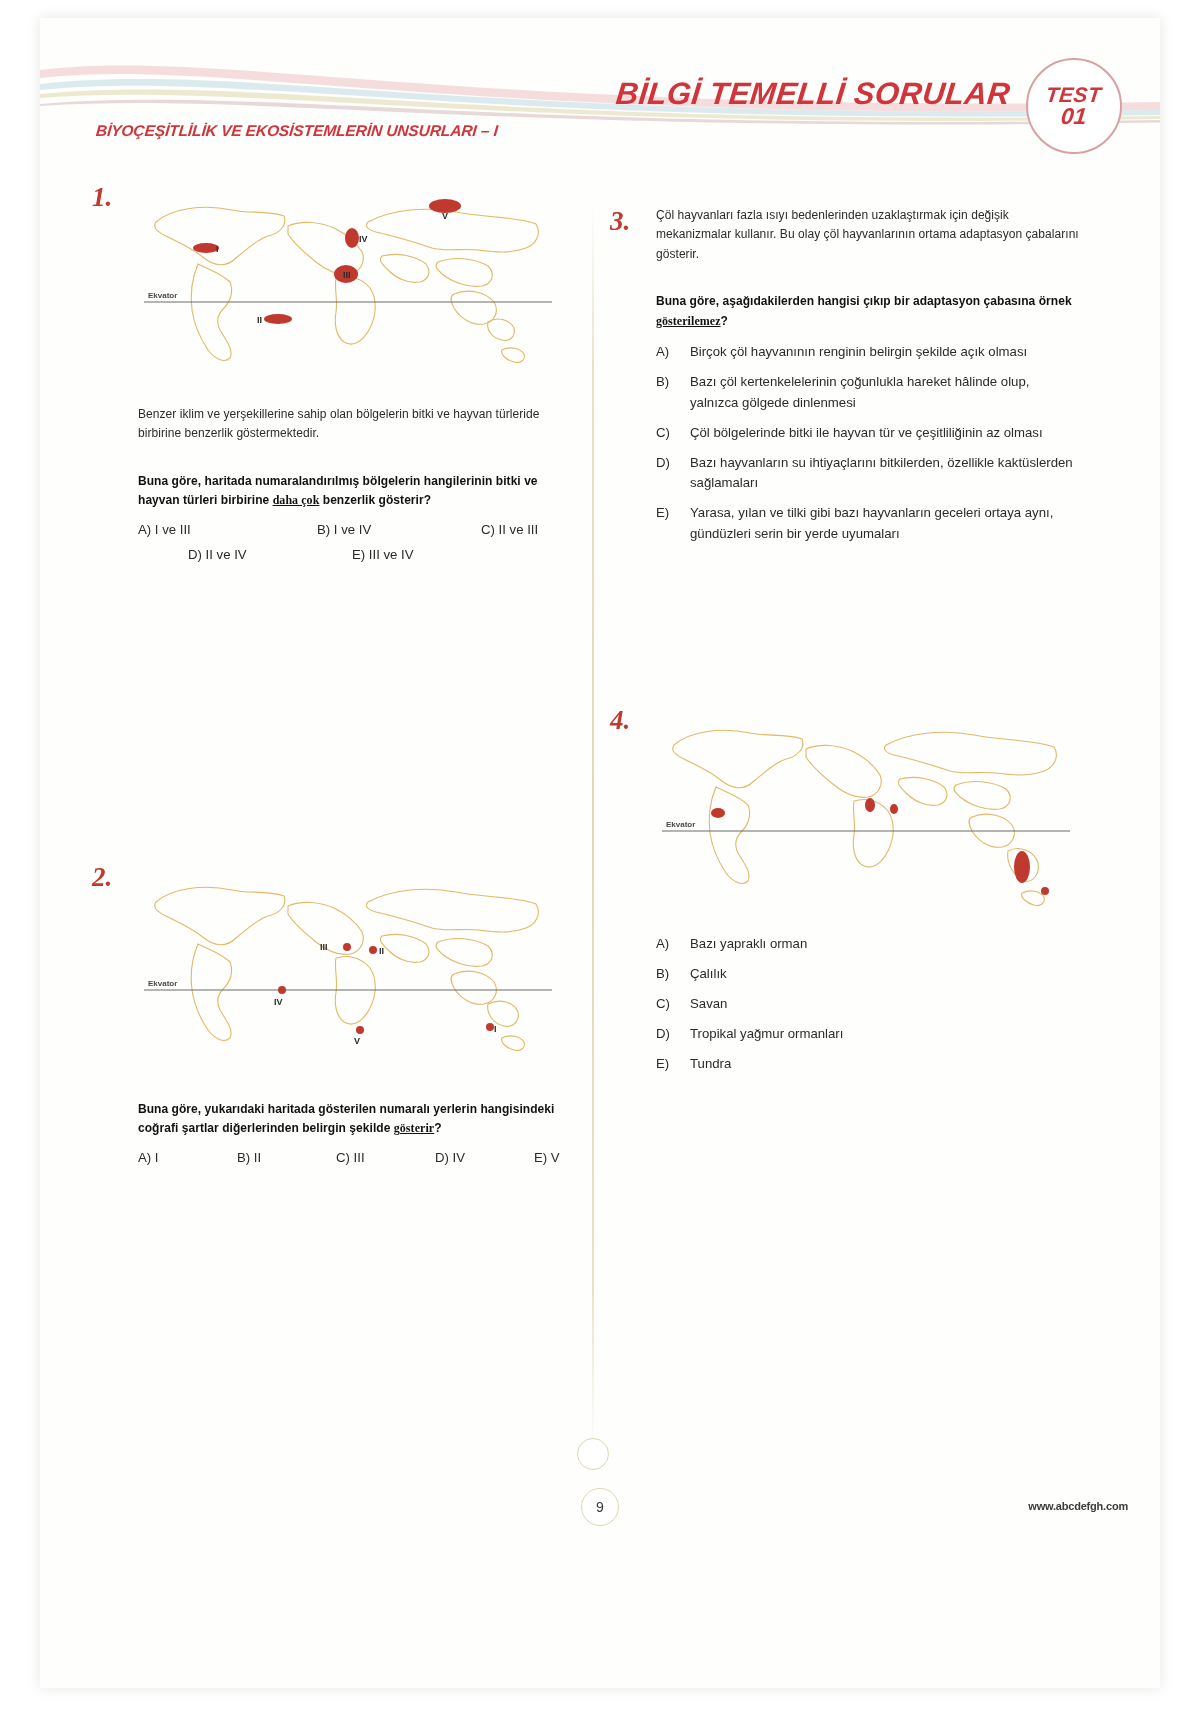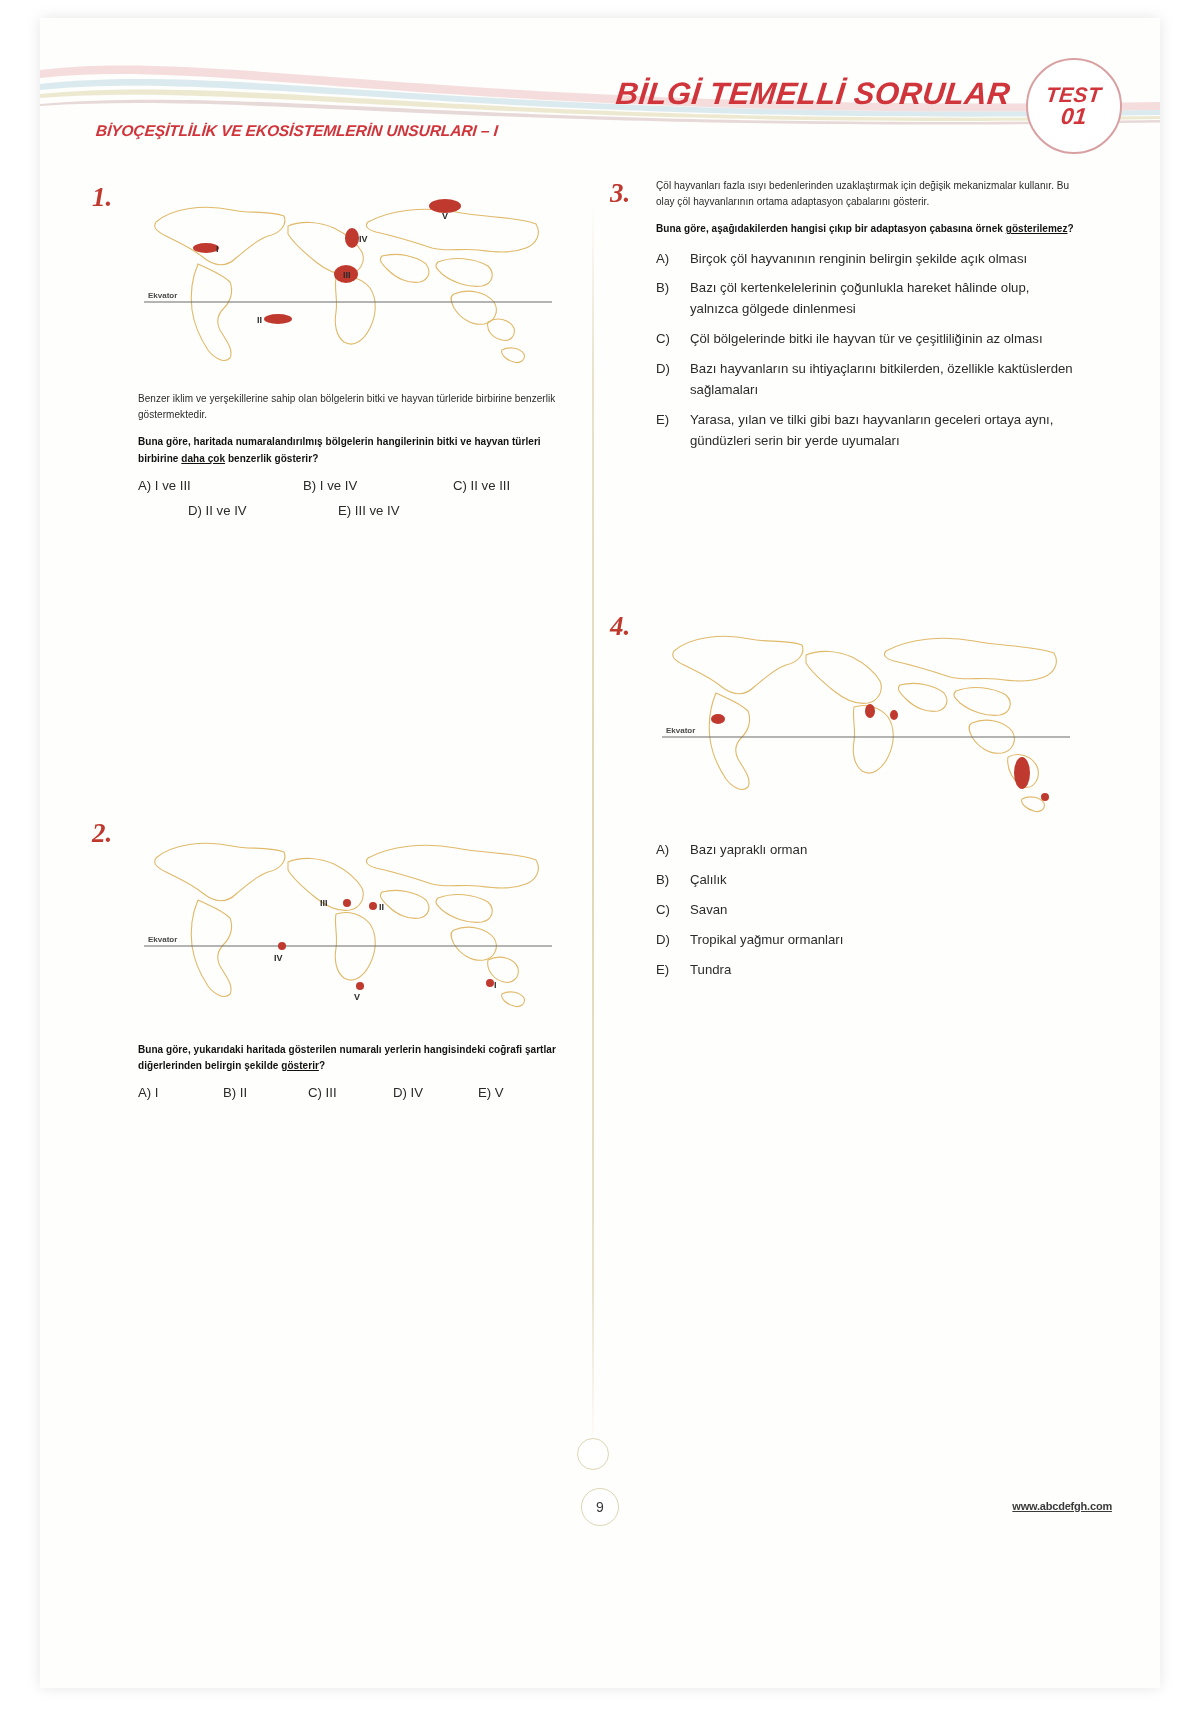--- a/index.html
+++ b/index.html
@@ -120,47 +120,49 @@
     font-size: 27px;
     font-weight: bold;
     color: #c0392f;
     font-style: italic;
     font-family: "Liberation Serif", serif;
   }
 
   .q-body { margin-left: 46px; }
 
   .q-text {
-    font-size: 10px;
+    font-size: 12px;
     line-height: 1.62;
     color: #2b2b2b;
     margin-bottom: 11px;
     letter-spacing: 0.05px;
+    margin-top: 28px;
   }
   .q-text.bold { font-weight: bold; color: #111; }
-  .q-text u { text-decoration: underline; }
+  .q-text u { text-decoration: underline; font-family: Liberation Serif, serif; }
 
   
   .opts-v { margin-top: 8px; }
   .opt-row {
     display: flex;
     font-size: 13.2px;
     line-height: 1.58;
     color: #2b2b2b;
     margin-bottom: 9px;
   }
   .opt-letter { width: 34px; flex: none; }
   .opt-text   { flex: 1; }
 
   
   .opts-inline-row {
     display: flex;
     font-size: 13.2px;
     color: #2b2b2b;
     margin-top: 10px;
+    gap: 14px;
   }
   .opts-inline-row span { display: inline-block; }
 
   
   .map-wrap { position: relative; margin: 4px 0 14px 0; }
   .map-wrap svg { display: block; }
 
   .eq-label {
     font-size: 8px;
     color: #4a4a4a;
@@ -175,27 +177,26 @@
     transform: translateX(-50%);
     width: 38px; height: 38px;
     border-radius: 50%;
     border: 1.6px solid #ded6b4;
     background: #fff;
     display: flex; align-items: center; justify-content: center;
     font-size: 14px; color: #3a3a3a;
   }
   .site {
     position: absolute;
-    right: 48px;
+    right: 32px;
     top: 1482px;
     font-size: 11px;
     font-weight: bold;
     color: #3a3a3a;
     letter-spacing: -0.2px;
-    text-decoration: underline;
   }
 </style>
 </head>
 <body>
 
 <div class="page">
 
   <div class="header">
     <svg class="swoosh" viewBox="0 0 1120 145" preserveAspectRatio="none">
       <path d="M0,52 C180,30 420,96 1120,84 L1120,92 C420,104 180,40 0,60 Z" fill="#f3d7d8" opacity=".85"></path>

